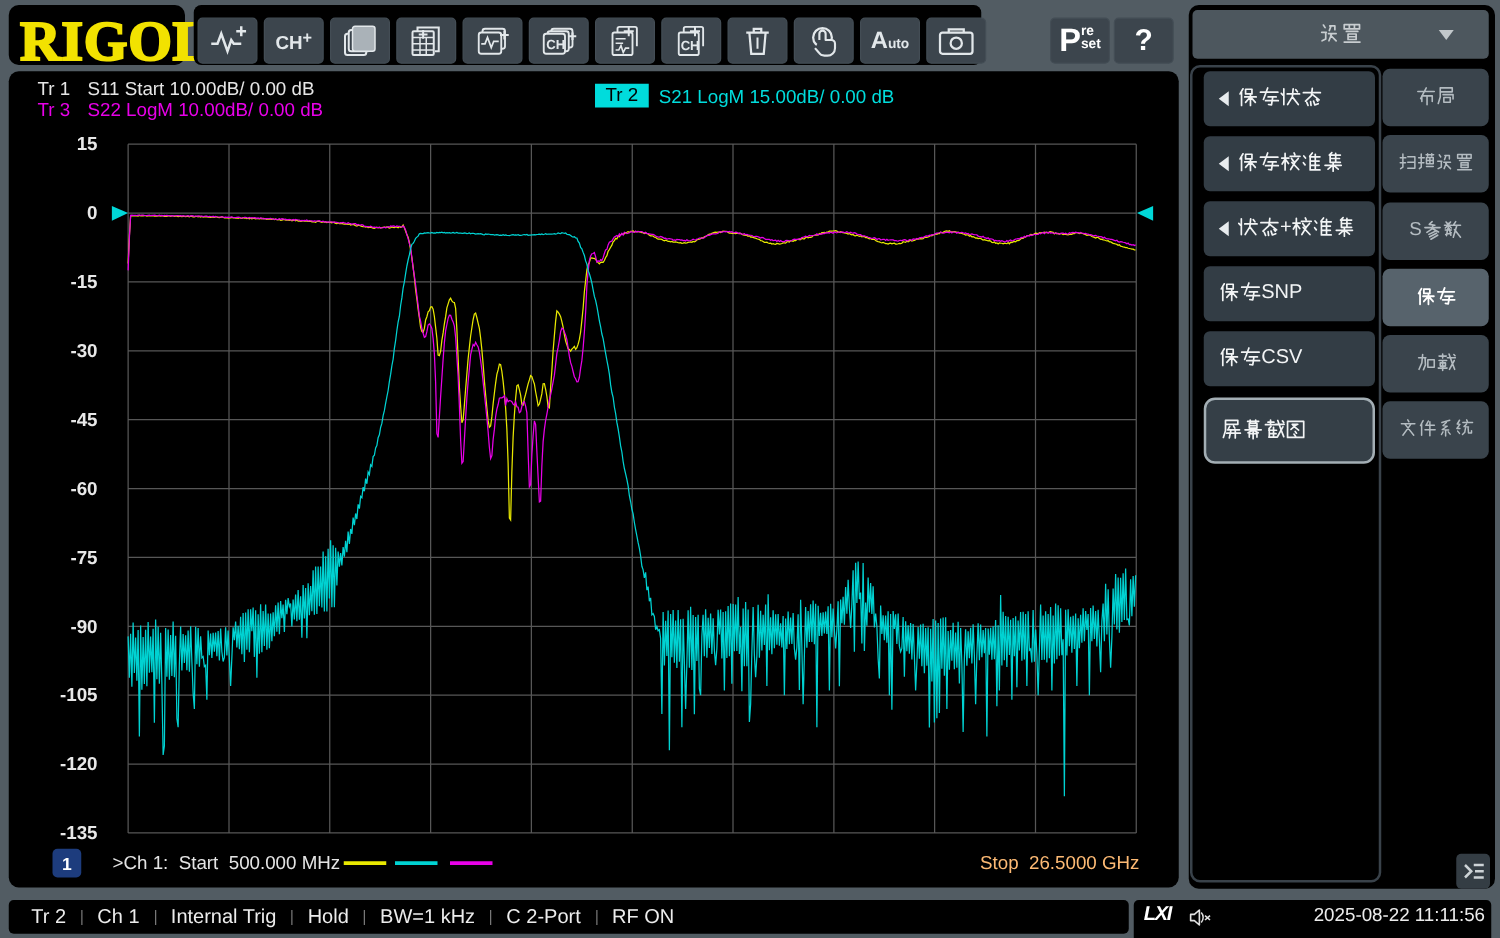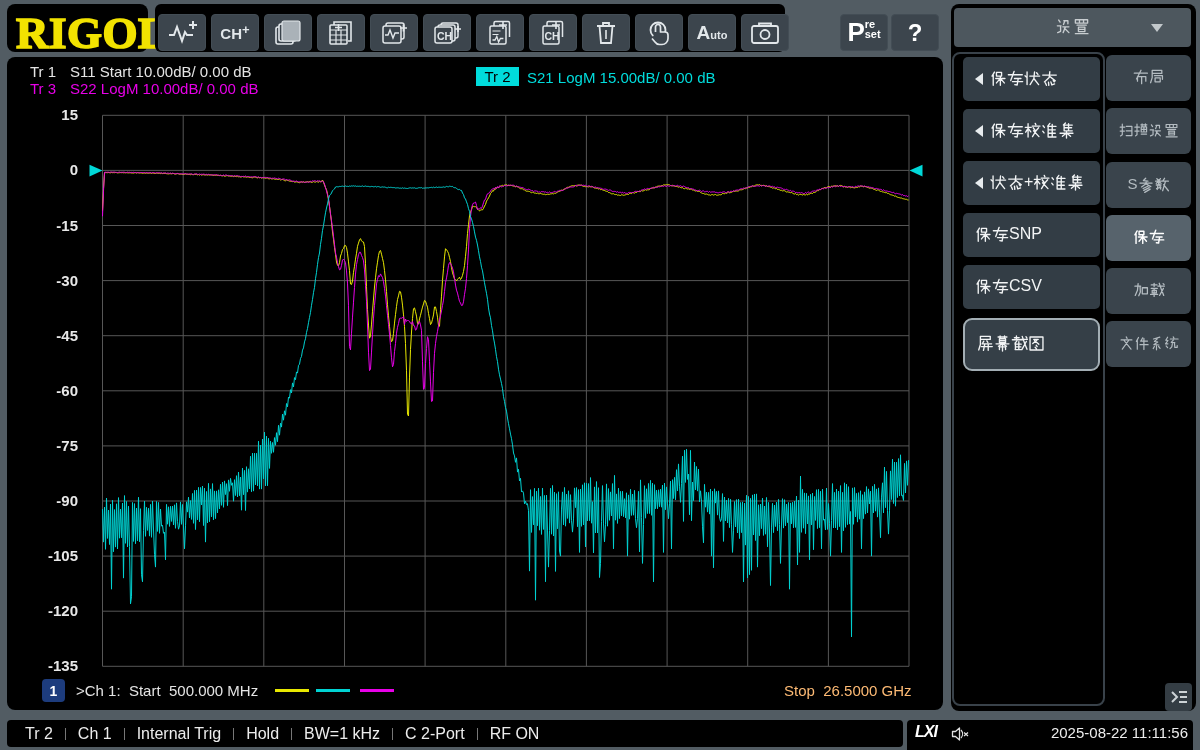--- a/index.html
+++ b/index.html
@@ -148,21 +148,21 @@
 <polygon points="82.5,107.7 95.5,113.4 82.5,119.6" fill="#00d8d8"></polygon>
 <polygon points="915.5,107.7 902.5,113.4 915.5,119.6" fill="#00d8d8"></polygon>
 </svg>
 <div class="leg" style="left:23px;top:6px;color:#e5e5e5"><span>Tr 1</span><span style="position:absolute;left:40px">S11 Start 10.00dB/ 0.00 dB</span></div>
 <div class="leg" style="left:23px;top:23px;color:#e800e8"><span>Tr 3</span><span style="position:absolute;left:40px">S22 LogM 10.00dB/ 0.00 dB</span></div>
 <div class="leg" style="left:469px;top:10px;width:43px;height:19px;background:#00dcdc;color:#000;
   display:flex;align-items:center;justify-content:center">Tr 2</div>
 <div class="leg" style="left:520px;top:12px;color:#00dcdc">S21 LogM 15.00dB/ 0.00 dB</div>
 <div class="leg" style="left:35px;top:622px;width:23px;height:23px;background:#1d3c7d;
   border-radius:4px;color:#fff;font-weight:bold;font-size:14px;display:flex;align-items:center;justify-content:center">1</div>
-<div class="leg" style="left:69px;top:625px;color:#e4e4e4">&gt;Ch 1:&nbsp; Start&nbsp; 500.000 MHz</div>
+<div class="leg" style="left:83px;top:625px;color:#e4e4e4">&gt;Ch 1:&nbsp; Start&nbsp; 500.000 MHz</div>
 <div class="leg" style="left:268px;top:632px;width:34px;height:3px;background:#e8e800"></div>
 <div class="leg" style="left:309px;top:632px;width:34px;height:3px;background:#00d2d2"></div>
 <div class="leg" style="left:353px;top:632px;width:34px;height:3px;background:#e800e8"></div>
 <div class="leg" style="left:777px;top:625px;color:#fdba74">Stop&nbsp; 26.5000 GHz</div>
 </div>
 <div class="panel" id="sidebar">
 <div id="sbhead">
       <span style="white-space:nowrap;color:#c8cdd0"><svg width="17" height="17" viewBox="0 0 100 100" style="vertical-align:-2px">
           <path d="M16 12 L24 24 M8 46 L30 46 M27 46 L27 78 L10 86 M46 16 L70 16 L70 34 M52 16 L44 38 M40 52 L76 52 M56 52 L42 86 M50 60 L76 86" fill="none" stroke="#c8cdd0" stroke-width="8" stroke-linecap="round" stroke-linejoin="round"></path>
         </svg><svg width="17" height="17" viewBox="0 0 100 100" style="vertical-align:-2px">

